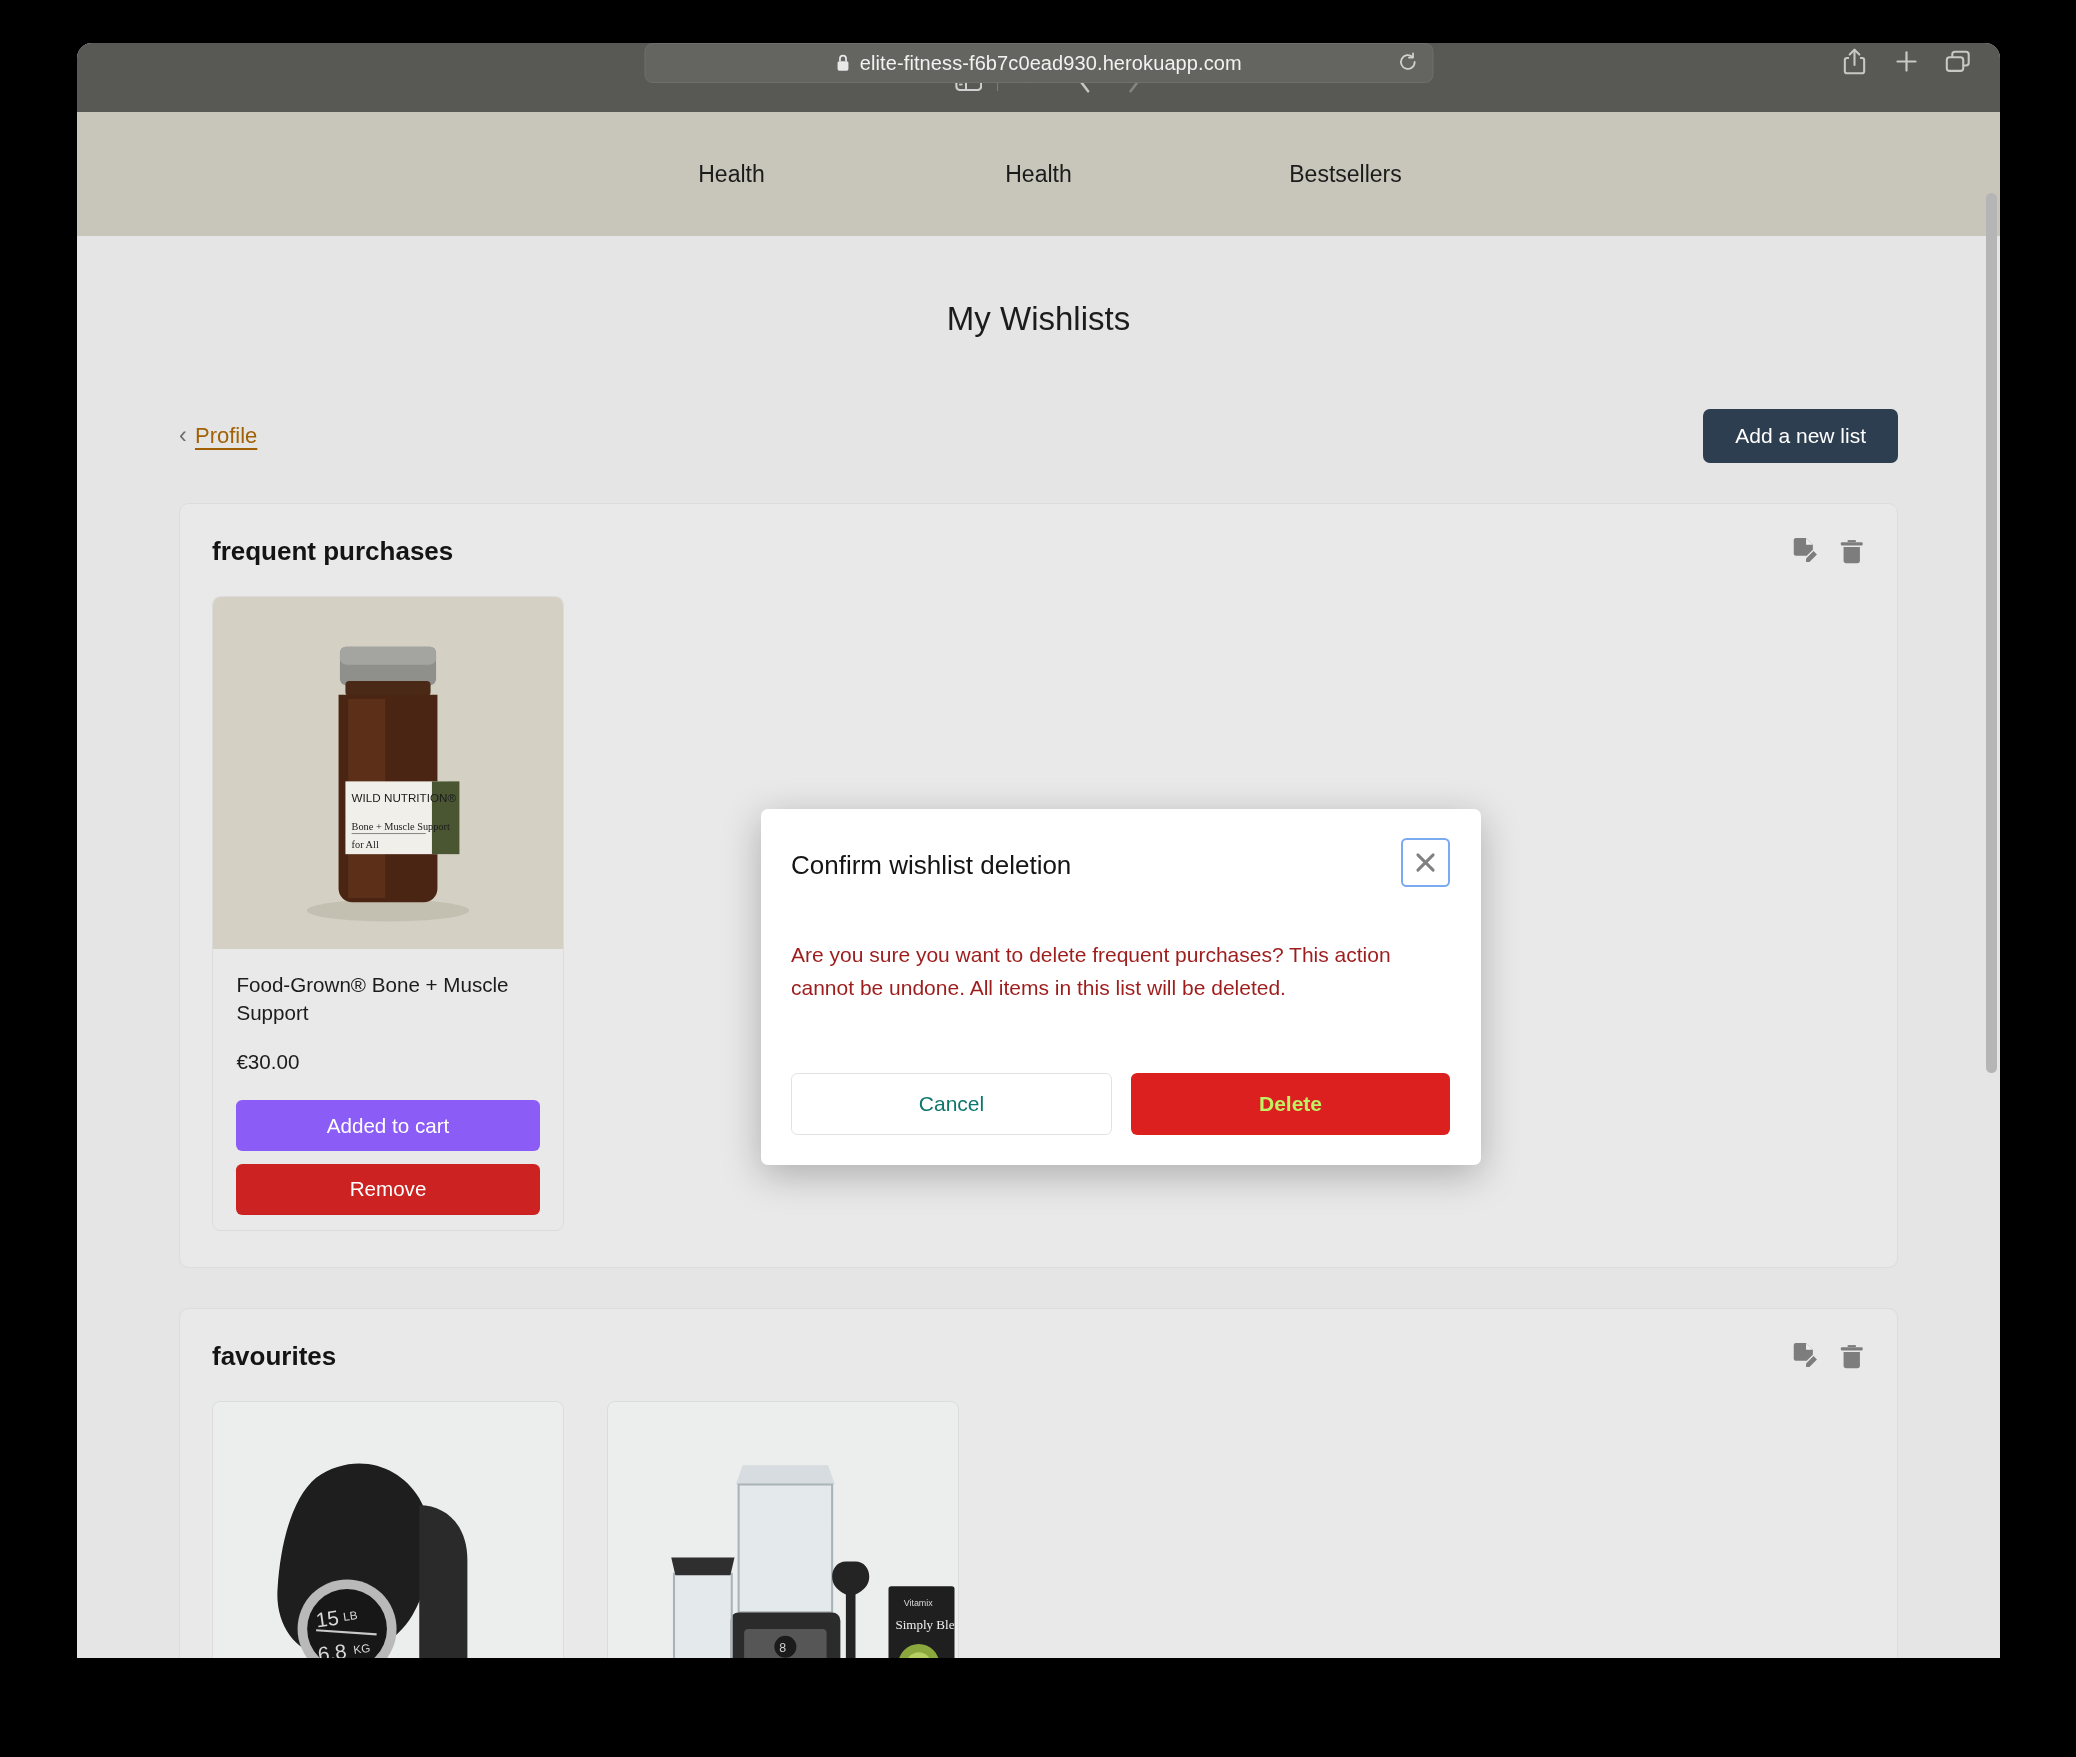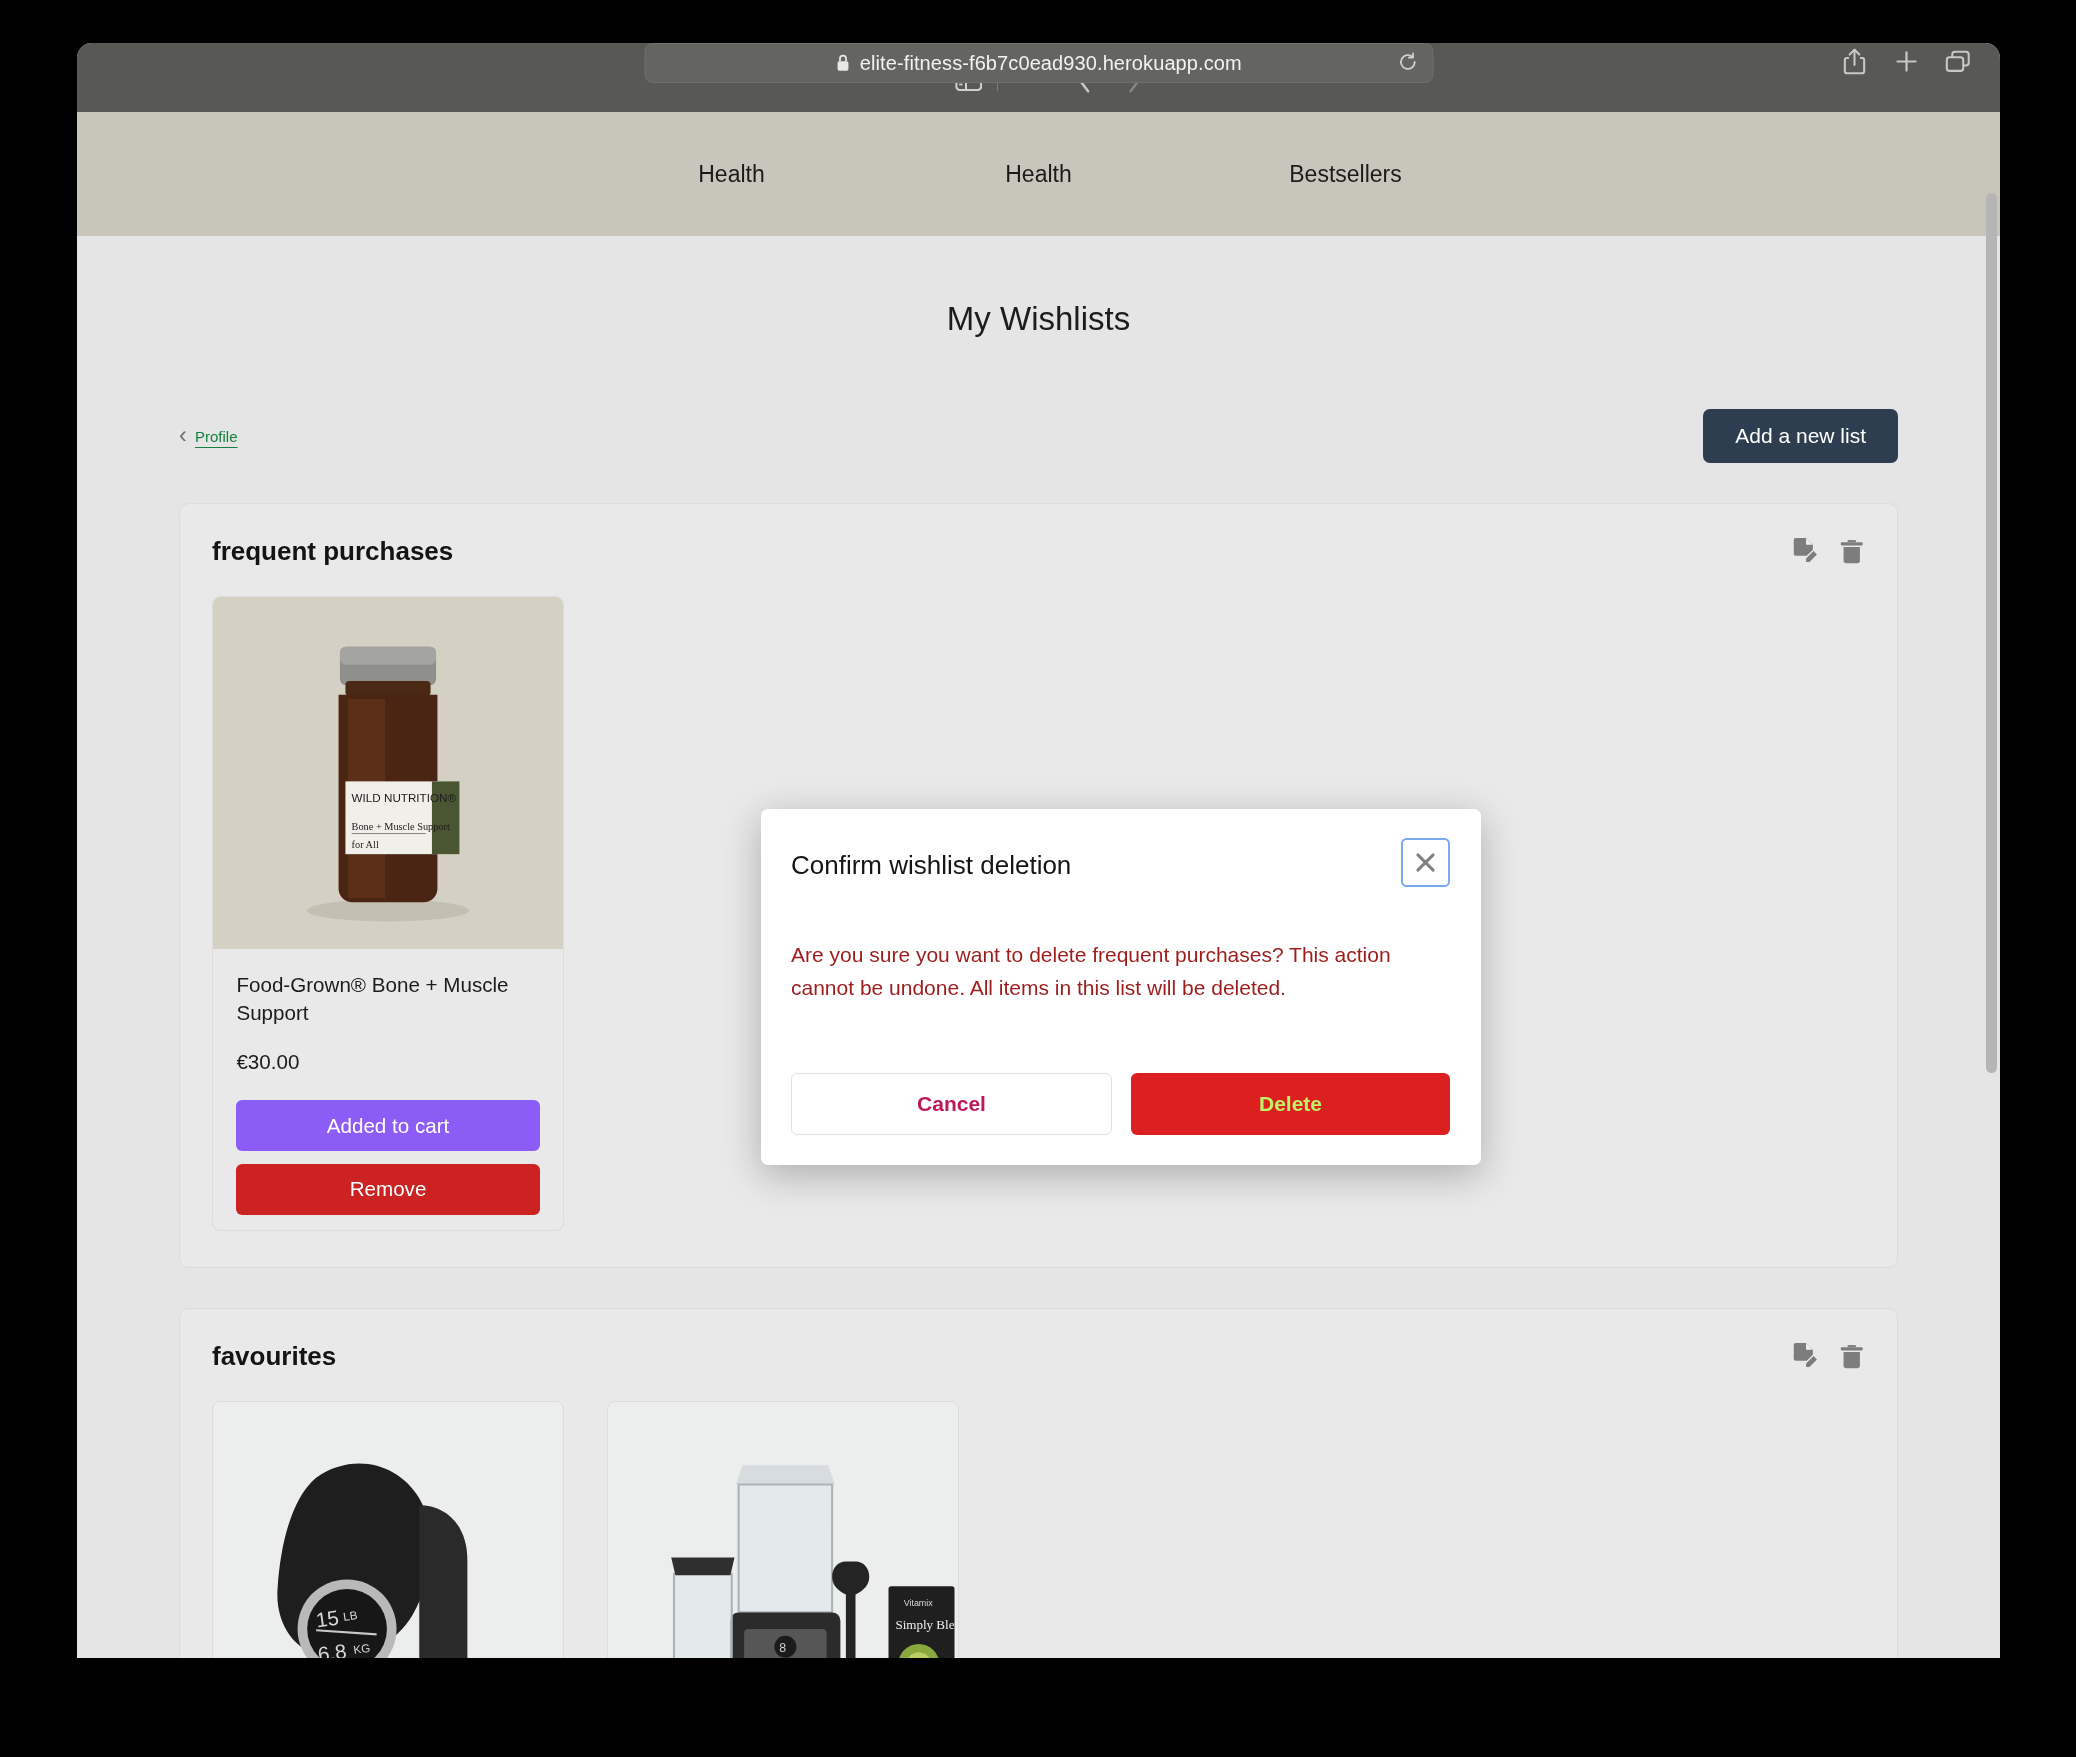--- a/index.html
+++ b/index.html
@@ -133,22 +133,22 @@
     height: 54px;
   }
 
   .breadcrumb {
     display: flex;
     align-items: center;
     gap: 8.2px;
   }
   .breadcrumb .chev { color: #6d6d6d; font-size: 23.4px; line-height: 1; }
   .breadcrumb .label {
-    font-size: 15px;
-    color: #15803d;
+    font-size: 22px;
+    color: #a16207;
     text-decoration: underline;
     text-underline-offset: 4.8px;
   }
 
   .btn-primary {
     background: #2c3e50;
     color: #fff;
     font-size: 21px;
     border: none;
     border-radius: 6.9px;
@@ -291,22 +291,22 @@
     display: flex;
     gap: 19px;
     margin-top: 69px;
   }
   .btn-cancel {
     flex: 1;
     background: #fff;
     border: 1.4px solid #e2e2e2;
     border-radius: 6.2px;
     font-size: 21px;
-    font-weight: bold;
-    color: #be185d;
+    font-weight: normal;
+    color: #0f766e;
     padding: 18px 0;
     cursor: pointer;
     text-align: center;
   }
   .btn-delete {
     flex: 1;
     background: #dc2020;
     border: none;
     border-radius: 6.2px;
     font-size: 21px;

